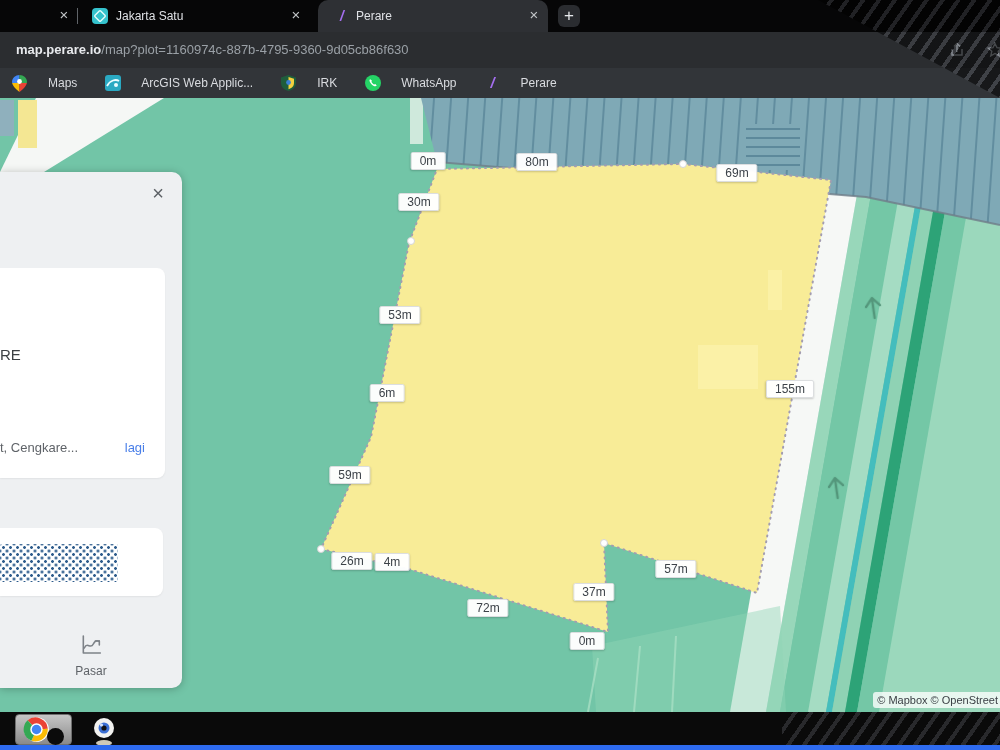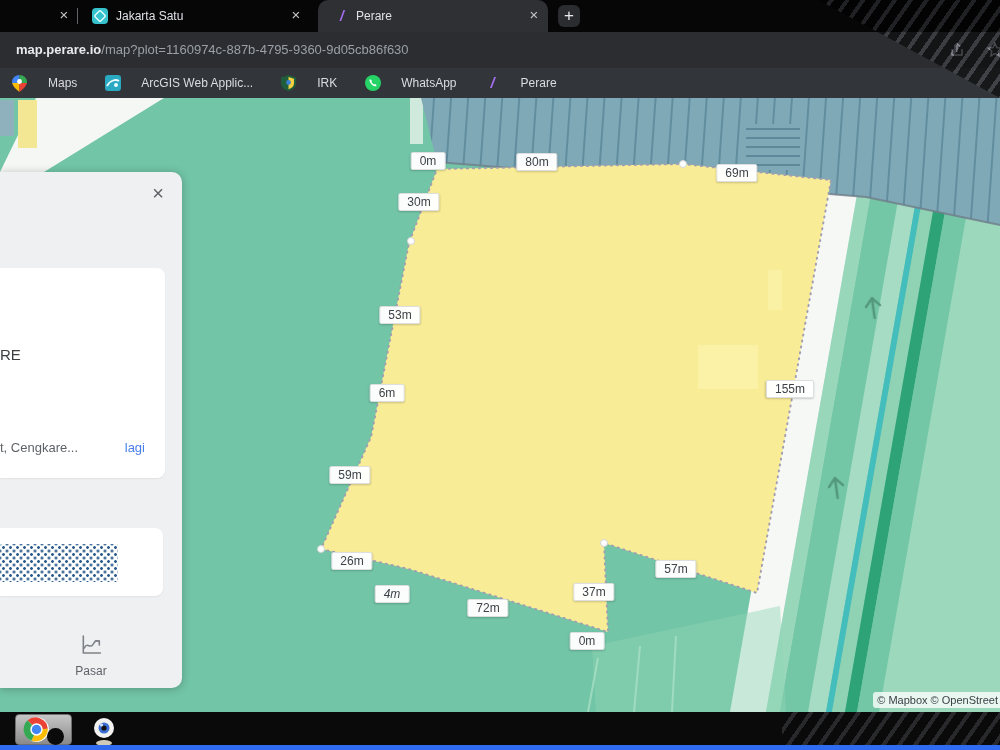--- a/index.html
+++ b/index.html
@@ -240,21 +240,21 @@
   <div>
       <div class="pill" style="left: 428px; top: 63px;">0m</div>
       <div class="pill" style="left: 537px; top: 64px;">80m</div>
       <div class="pill" style="left: 737px; top: 75px;">69m</div>
       <div class="pill" style="left: 419px; top: 104px;">30m</div>
       <div class="pill" style="left: 400px; top: 217px;">53m</div>
       <div class="pill" style="left: 387px; top: 295px;">6m</div>
       <div class="pill" style="left: 790px; top: 291px;">155m</div>
       <div class="pill" style="left: 350px; top: 377px;">59m</div>
       <div class="pill" style="left: 352px; top: 463px;">26m</div>
-      <div class="pill" style="left: 392px; top: 496px; font-style: italic;">4m</div>
+      <div class="pill" style="left: 392px; top: 464px;">4m</div>
       <div class="pill" style="left: 676px; top: 471px;">57m</div>
       <div class="pill" style="left: 594px; top: 494px;">37m</div>
       <div class="pill" style="left: 488px; top: 510px;">72m</div>
       <div class="pill" style="left: 587px; top: 543px;">0m</div>
     </div>
 
   <div class="attribution">© Mapbox © OpenStreet</div>
 </div>
 
 <div class="panel">

